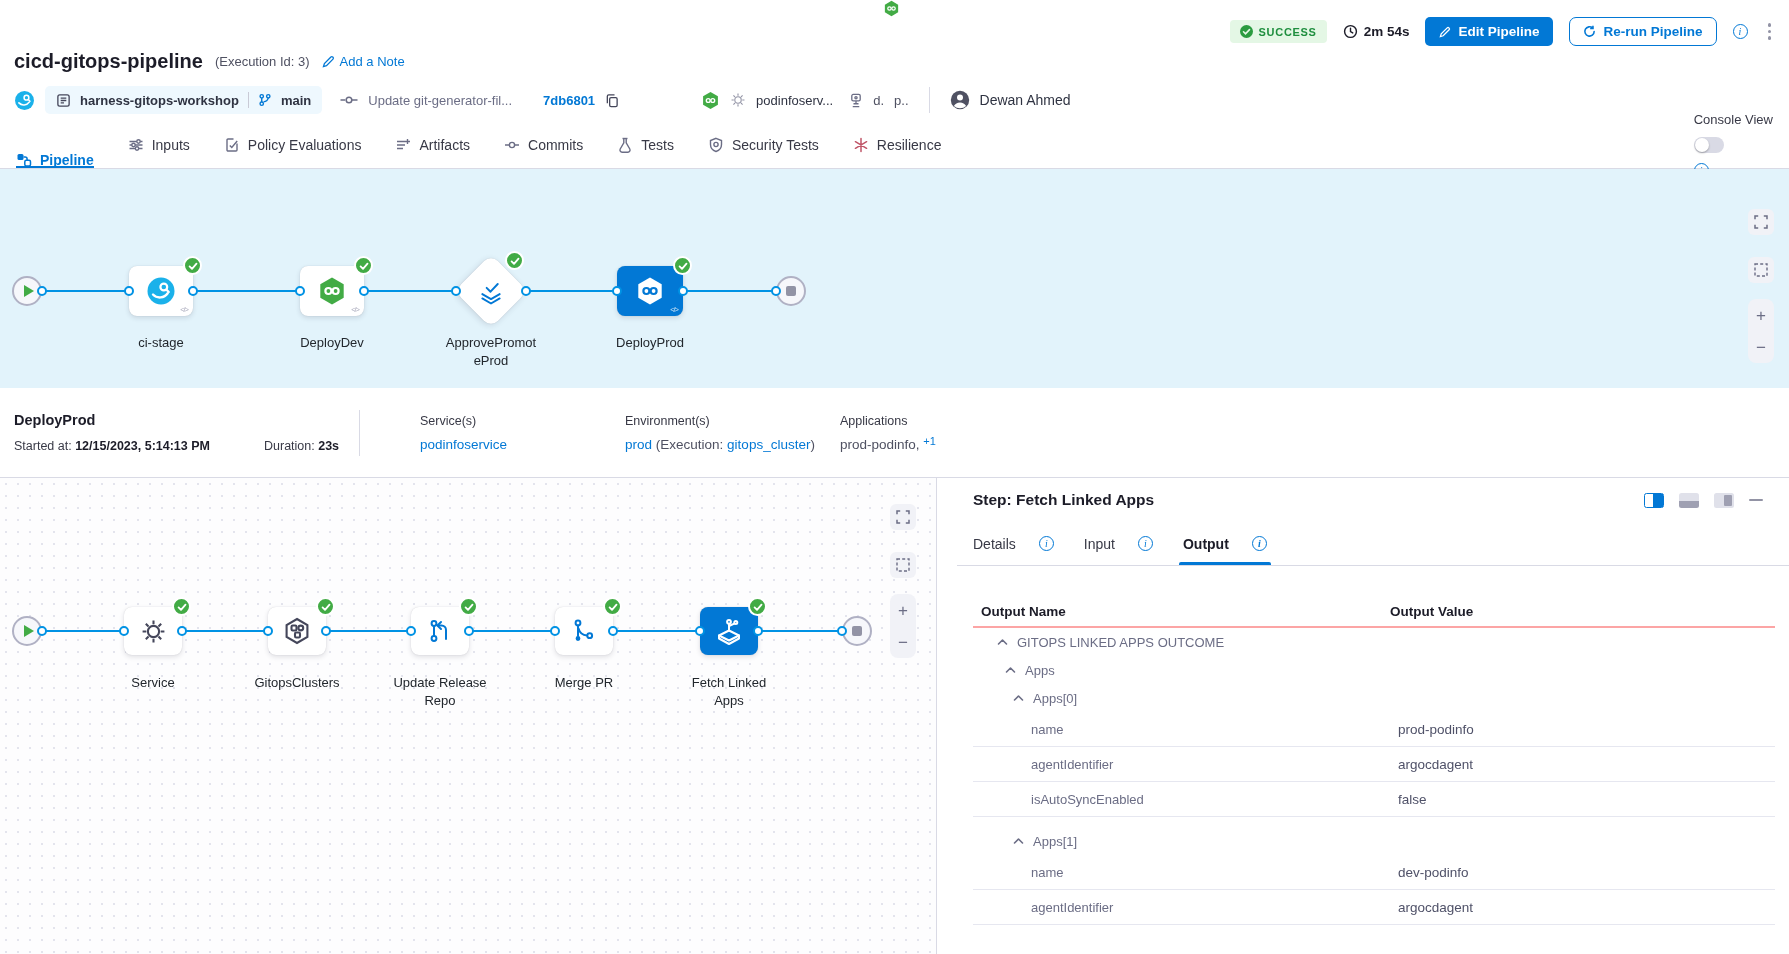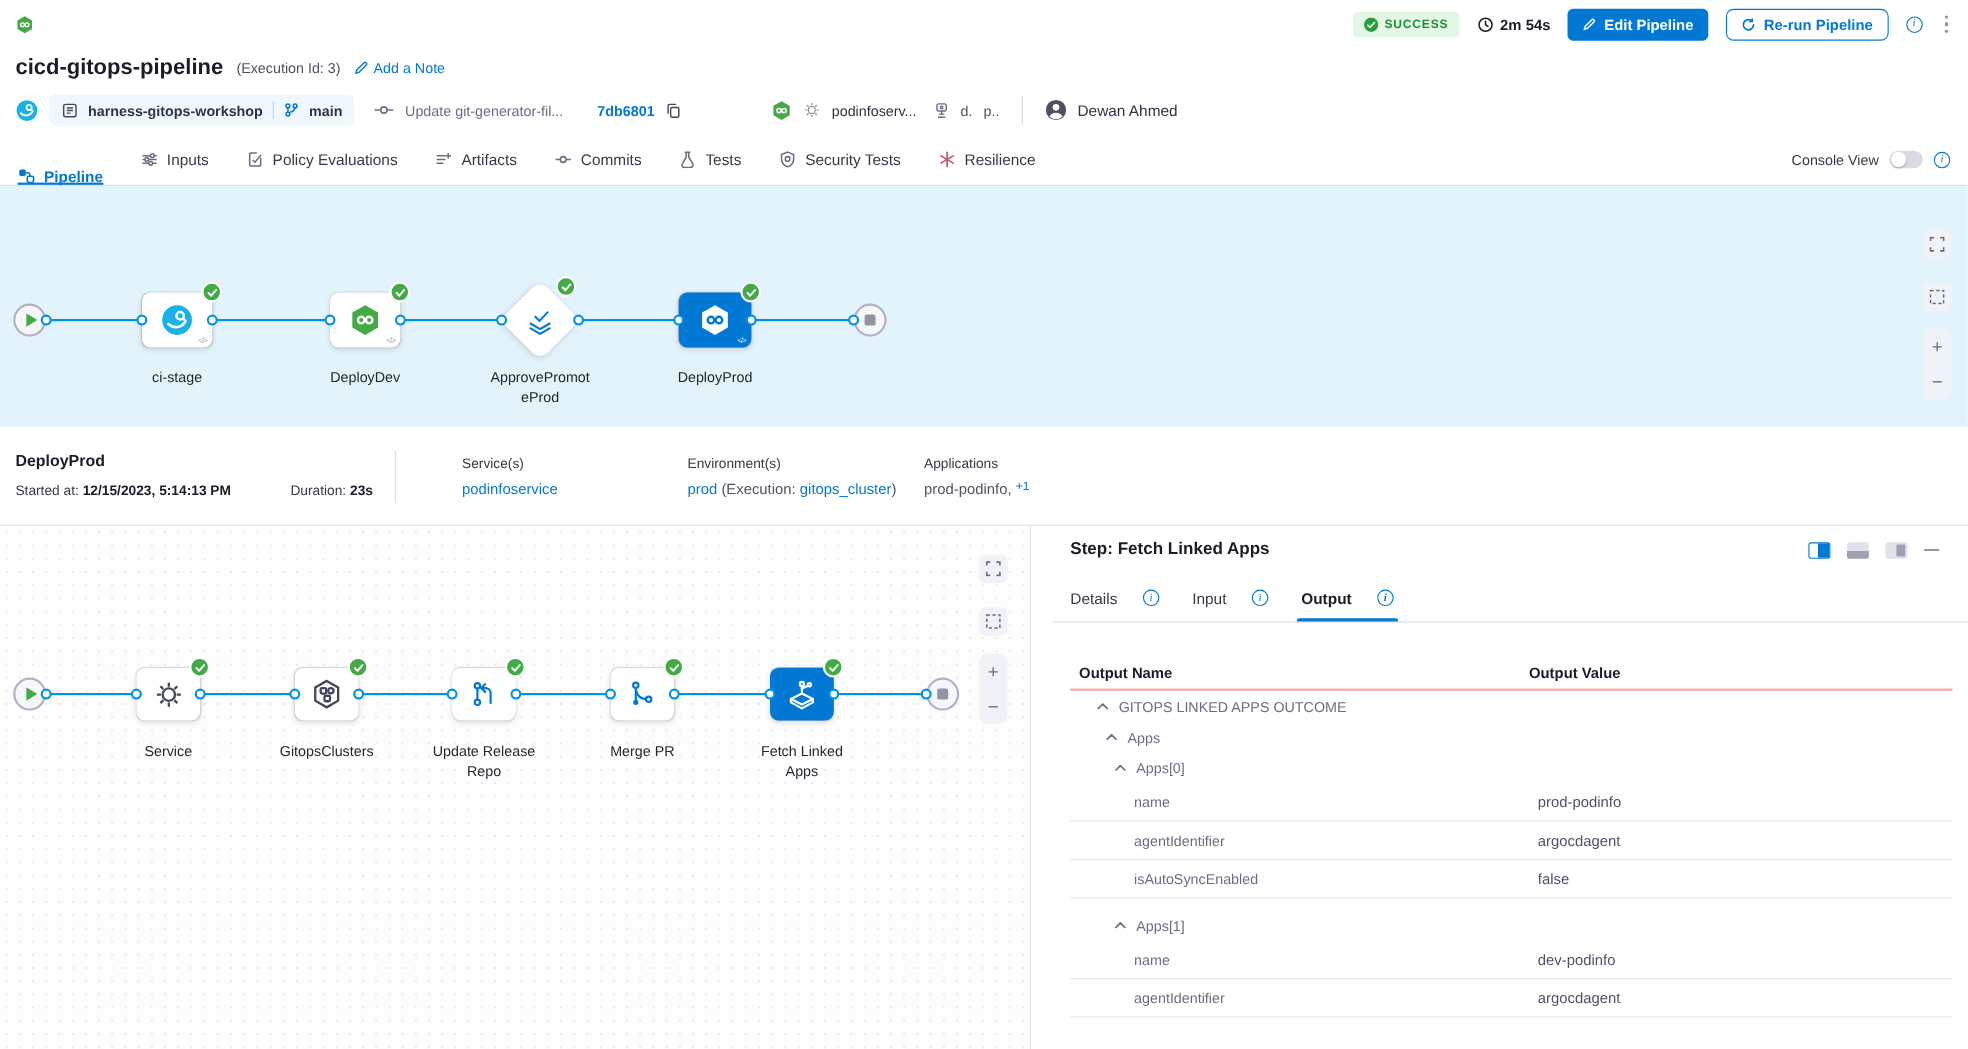--- a/index.html
+++ b/index.html
@@ -1,21 +1,21 @@
 <!DOCTYPE html>
 <html><head>
 <meta charset="utf-8">
 <style>
   html,body{margin:0;padding:0;background:#fff;}
   .app{position:relative;width:1789px;height:954px;overflow:hidden;background:#fff;
        font-family:"Liberation Sans",sans-serif;font-size:13px;color:#383946;}
   svg{display:block;}
 
   
-  .topbar{display:flex;align-items:center;height:44px;padding:0 14px;box-sizing:border-box;}
+  .topbar{display:flex;align-items:center;height:44px;padding:0 14px;box-sizing:border-box;flex-direction:column;}
   .breadcrumb{display:flex;align-items:center;gap:7px;font-size:13.5px;}
   .topbar-right{margin-left:auto;display:flex;align-items:center;gap:16px;}
   .status-badge{display:flex;align-items:center;gap:6px;background:#e4f7e5;color:#1e8e3e;
     font-weight:bold;font-size:11px;letter-spacing:.7px;padding:5px 10px;border-radius:4px;}
   .duration{display:flex;align-items:center;gap:6px;color:#1c1c28;font-weight:bold;font-size:13.5px;}
   .btn-primary{display:flex;align-items:center;gap:7px;background:#0278d5;color:#fff;border:none;
     font-weight:bold;font-size:13.5px;padding:7px 14px;border-radius:5px;cursor:pointer;font-family:inherit;}
   .btn-outline{display:flex;align-items:center;gap:7px;background:#fff;color:#0278d5;border:1px solid #0278d5;
     font-weight:bold;font-size:13.5px;padding:6px 13px;border-radius:7px;cursor:pointer;font-family:inherit;}
   .info-circle{width:15px;height:15px;border:1.2px solid #0278d5;border-radius:50%;color:#0278d5;
@@ -42,21 +42,21 @@
   .user-name{color:#2f3342;font-size:14px;}
 
   
   .tab-bar{display:flex;align-items:center;height:47px;border-bottom:1px solid #d9dae5;
     padding:0 16px;box-sizing:border-box;}
   .tab-list{display:flex;align-items:center;gap:34px;height:100%;}
   .tab{display:flex;align-items:center;gap:8px;color:#383946;font-size:14px;height:100%;
     position:relative;cursor:pointer;}
   .tab.active{color:#0278d5;font-weight:bold;align-items:flex-end;}
   .tab.active::after{content:"";position:absolute;left:0;right:0;bottom:0;height:2px;background:#0278d5;}
-  .console-view{margin-left:auto;display:flex;align-items:center;gap:10px;color:#383946;}
+  .console-view{margin-left:auto;display:flex;align-items:flex-start;gap:10px;color:#383946;flex-direction:column;}
   .toggle{width:30px;height:16px;border-radius:8px;background:#d9dae5;position:relative;cursor:pointer;}
   .toggle i{position:absolute;left:1px;top:1px;width:14px;height:14px;border-radius:50%;background:#fff;
     box-shadow:0 1px 2px rgba(0,0,0,.3);}
 
   
   .stage-canvas{position:relative;height:219px;background:#e2f3fb;overflow:hidden;}
   .bottom{display:flex;height:476px;border-top:0;}
   .exec-canvas{position:relative;flex:1;background:#fdfdfe;overflow:hidden;
     background-image:radial-gradient(#e3e4ed 1px,transparent 1.2px);background-size:12px 12px;}
   .details-bar{height:90px;border-bottom:1px solid #d9dae5;display:flex;align-items:center;

